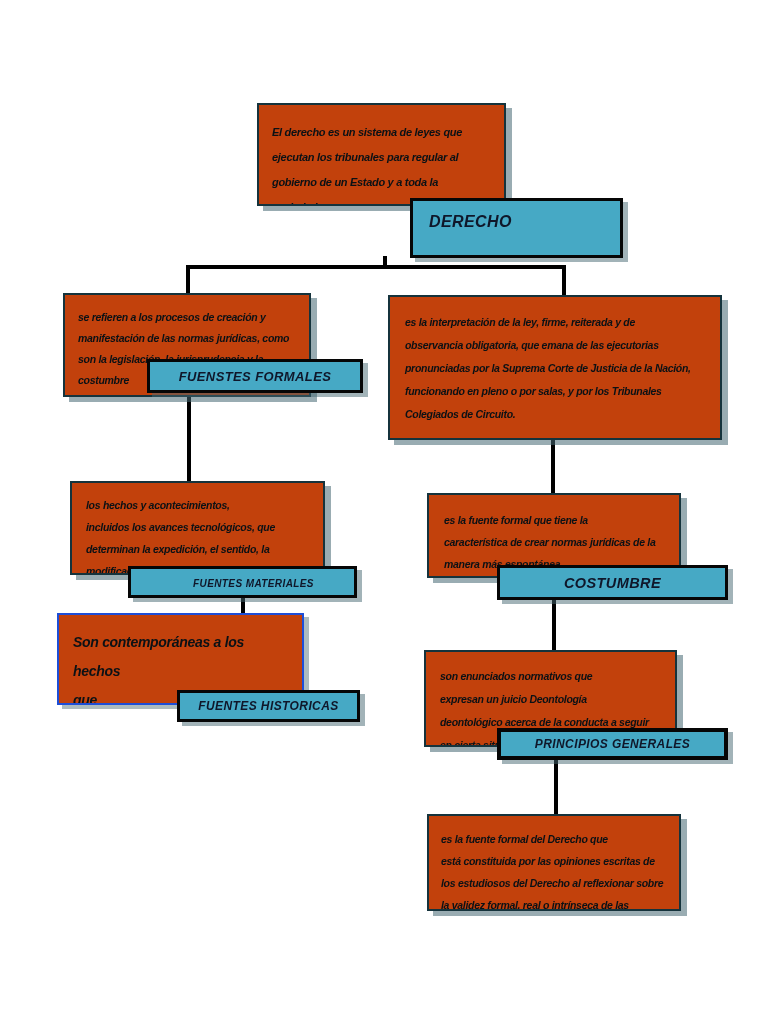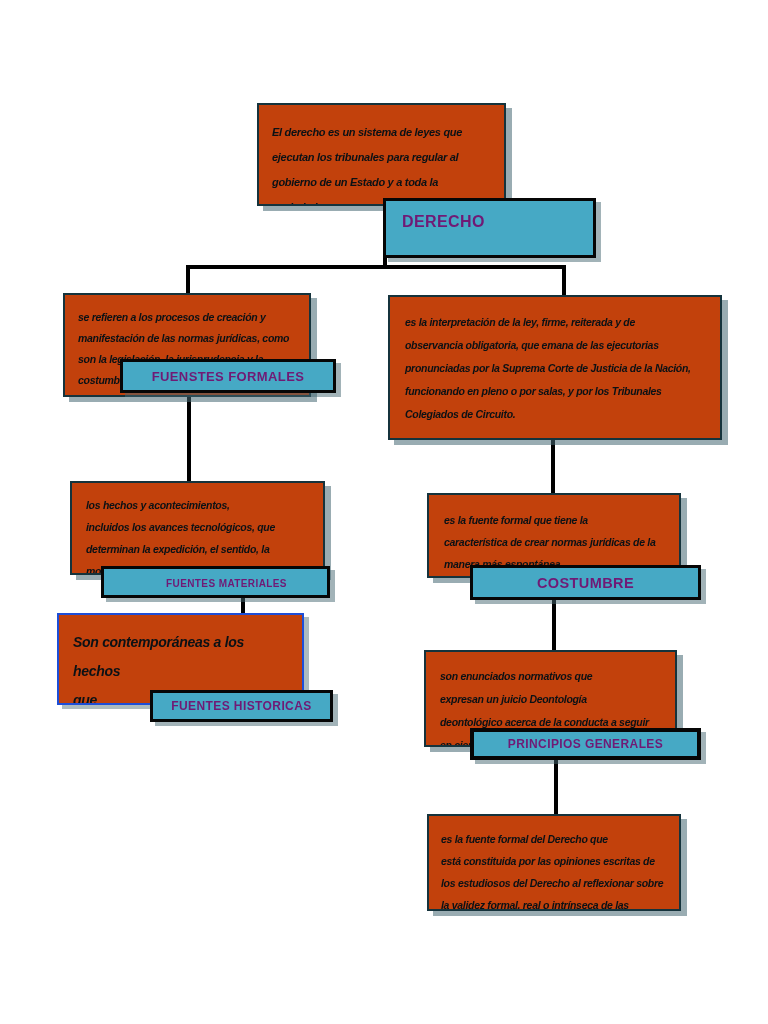--- a/index.html
+++ b/index.html
@@ -19,24 +19,25 @@
     font-style:italic; font-weight:bold;
     white-space:pre-line; overflow:hidden;
     letter-spacing:-0.3px;
   }
   
   .label-box {
     position:absolute; z-index:3;
     background:#46A9C5;
     border:3px solid #060606;
     box-shadow:5px 4px 0 rgba(70,104,114,0.5);
-    color:#701a75;
-    font-weight:bold;
+    color:#0f172a;
+    font-style:italic; font-weight:bold;
     letter-spacing:0.4px;
     overflow:hidden;
+    margin-left:27px;
   }
   .centered { display:flex; align-items:center; justify-content:center; text-align:center; }
   
   .ln { position:absolute; z-index:0; background:#000; }
 
   
   .b-derecho   { left:257px; top:103px; width:249px; height:103px; padding:15px 12px 0 13px; font-size:11px;  line-height:25px; }
   .l-derecho   { left:383px; top:198px; width:213px; height:60px;  padding:12px 0 0 16px;   font-size:16px; }
   
   .b-formales  { left:63px;  top:293px; width:248px; height:104px; padding:12px 8px 0 13px; font-size:10.5px; line-height:21px; }

